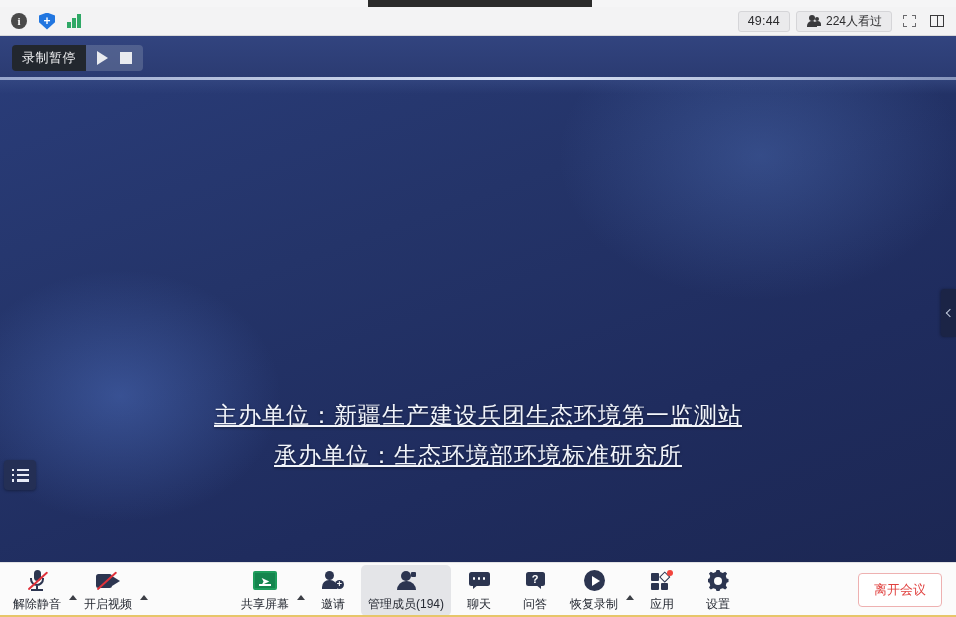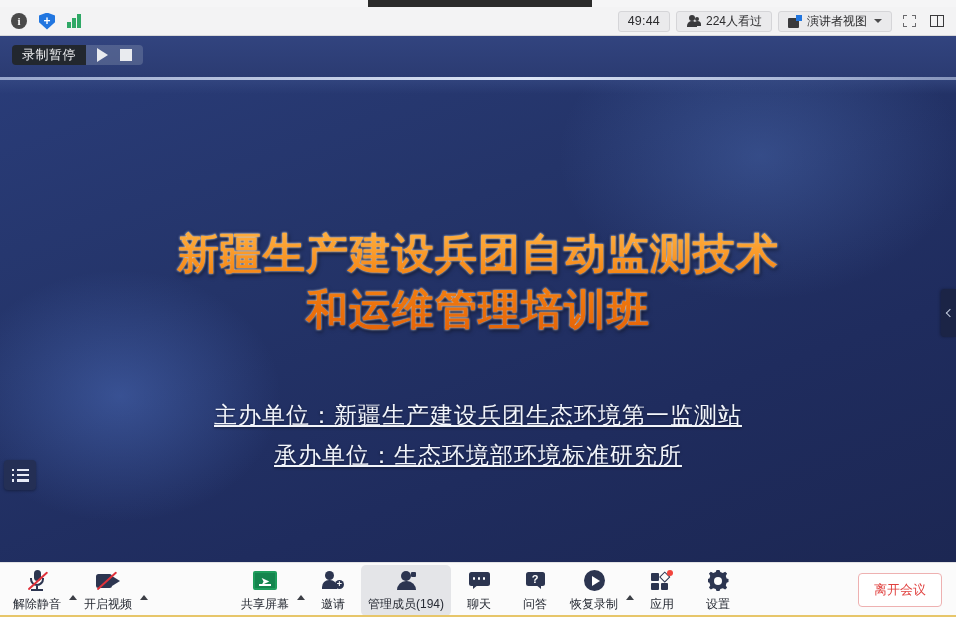--- a/index.html
+++ b/index.html
@@ -96,21 +96,21 @@
     content: ""; position: absolute; left: 0; right: 0; bottom: -3px; height: 3px;
     background: linear-gradient(90deg, rgba(210,222,248,.65), rgba(232,240,255,.95) 55%, rgba(200,214,244,.6));
   }
   .stage-under {
     position: absolute; top: 44px; left: 0; width: 956px; height: 14px;
     background: linear-gradient(180deg, rgba(58,78,136,.55), rgba(40,56,108,0));
   }
 
   
   .rec-group {
-    position: absolute; top: 9px; left: 12px; display: flex; align-items: stretch; height: 20px;
+    position: absolute; top: 9px; left: 12px; display: flex; align-items: stretch; height: 26px;
     border-radius: 4px; overflow: hidden;
   }
   .rec-label {
     background: #22272e; color: #f0f1f3; font-size: 13px;
     display: flex; align-items: center; padding: 0 10px; letter-spacing: .5px;
   }
   .rec-ctrls {
     background: rgba(120,132,166,0.45); display: flex; align-items: center; gap: 12px; padding: 0 11px;
   }
   .rec-play { width: 0; height: 0; border-left: 11px solid #e9ebef; border-top: 7px solid transparent; border-bottom: 7px solid transparent; }
@@ -291,28 +291,20 @@
       <div class="pill timer">49:44</div>
       <div class="pill">
         <span class="ic-people">
           <span class="h1"></span>
             <span class="b1"></span>
             <span class="h2"></span>
             <span class="b2"></span>
         </span>
         <span>224人看过</span>
       </div>
-      <div class="pill">
-        <span class="ic-present">
-          <span class="scr"></span>
-            <span class="fl"></span>
-        </span>
-        <span>演讲者视图</span>
-        <span class="caret-sm"></span>
-      </div>
       <div class="sq-btn">
         <span class="ic-fullscreen">
           <span></span>
             <span></span>
             <span></span>
             <span></span>
         </span>
       </div>
       <div class="sq-btn">
         <span class="ic-split"></span>
@@ -325,22 +317,20 @@
     <div class="stage-under"></div>
 
     <div class="rec-group">
       <div class="rec-label">录制暂停</div>
       <div class="rec-ctrls">
         <span class="rec-play"></span>
         <span class="rec-stop"></span>
       </div>
     </div>
 
-    <div class="slide-title">新疆生产建设兵团自动监测技术
-和运维管理培训班</div>
     <div class="slide-sub">
       <div>主办单位：新疆生产建设兵团生态环境第一监测站</div>
       <div>承办单位：生态环境部环境标准研究所</div>
     </div>
 
     <div class="left-tab">
       <span class="ic-list">
         <span class="row">
             <span class="dot"></span>
             <span class="bar"></span>

